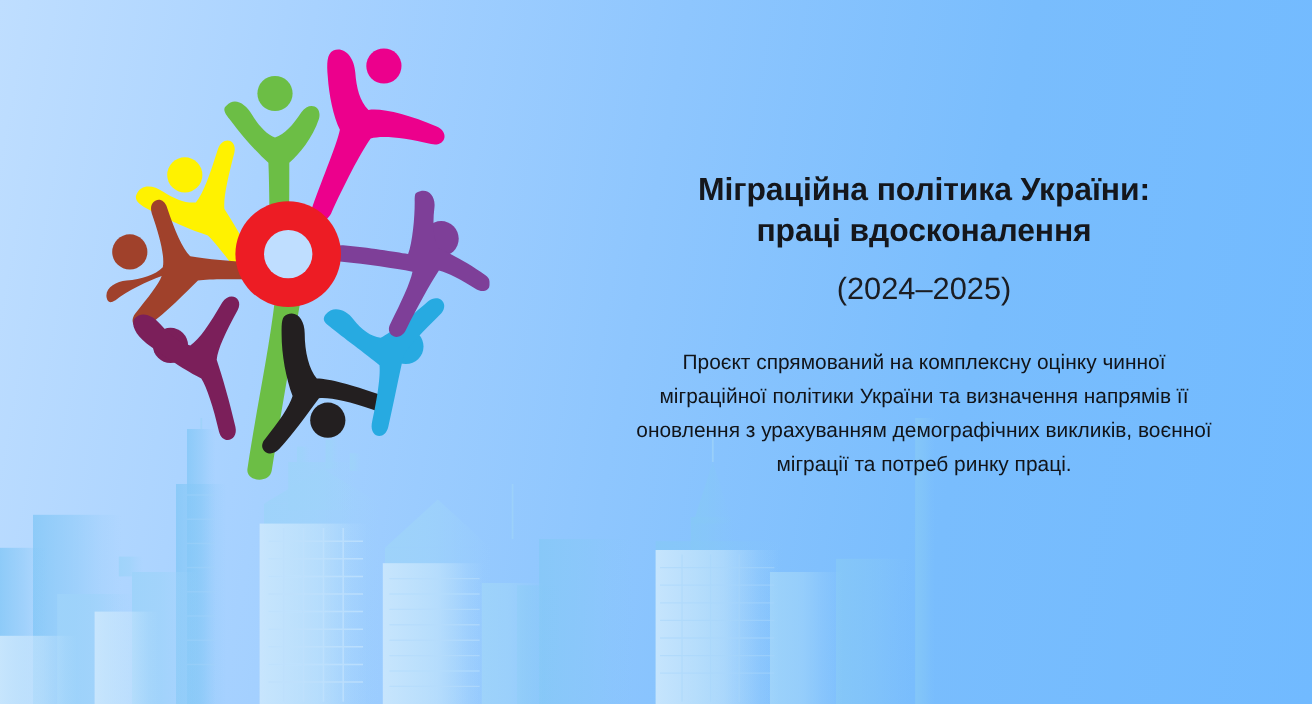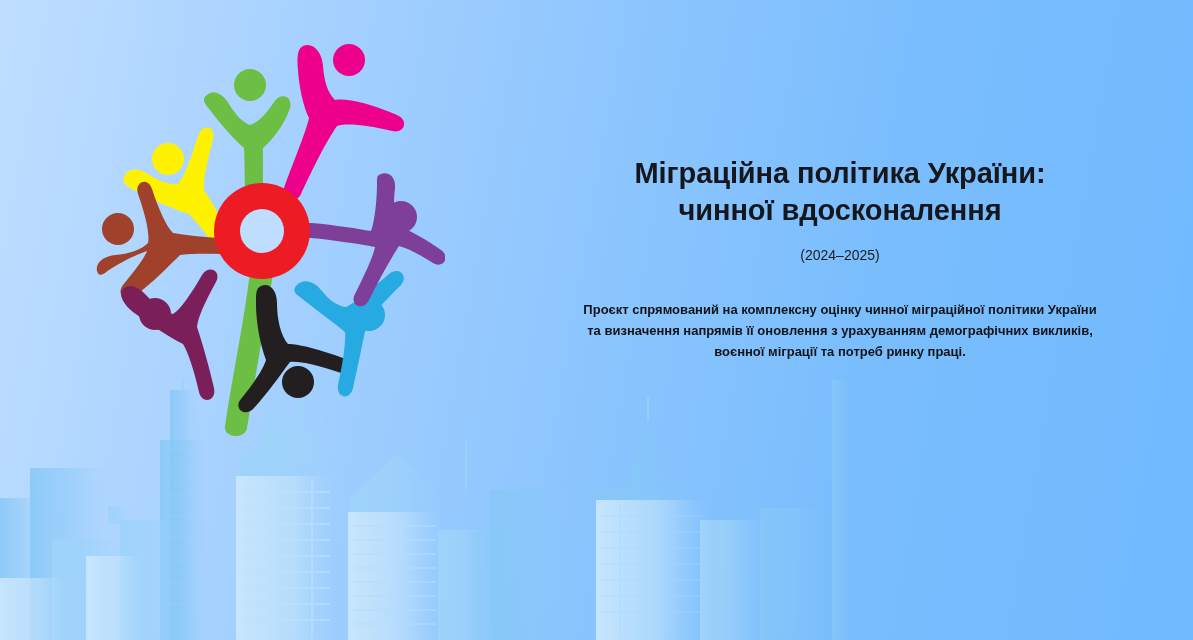--- a/index.html
+++ b/index.html
@@ -54,31 +54,31 @@
     font-size: 29px;
     line-height: 1.28;
     font-weight: bold;
     color: #15171c;
     letter-spacing: -0.1px;
   }
   #project-title .t-line { display: block; }
 
   #project-period {
     margin: 18px 0 0 0;
-    font-size: 14px;
+    font-size: 28px;
     font-weight: normal;
     color: #1b1d22;
   }
 
   #project-description {
     margin: 36px 0 0 0;
-    font-size: 13px;
+    font-size: 19px;
     line-height: 1.62;
     color: #111419;
-    font-weight: bold;
+    font-weight: normal;
   }
 </style>
 </head>
 <body>
 
 <div id="slide">
 
   <div id="cityscape">
     <svg viewBox="0 0 850 260" preserveAspectRatio="none" aria-hidden="true">
       <defs>
@@ -283,21 +283,21 @@
         <circle cx="167" cy="209" r="22" fill="#bfdeff"></circle>
       </g>
 
     </svg>
   </div>
 
   <div id="text-block">
 
     <h1 id="project-title">
       <span class="t-line">Міграційна політика України:</span>
-      <span class="t-line">чинної вдосконалення</span>
+      <span class="t-line">праці вдосконалення</span>
     </h1>
 
     <div id="project-period">(2024–2025)</div>
 
     <p id="project-description">Проєкт спрямований на комплексну оцінку чинної міграційної політики України та визначення напрямів її оновлення з урахуванням демографічних викликів, воєнної міграції та потреб ринку праці.</p>
 
   </div>
 
 </div>
 

